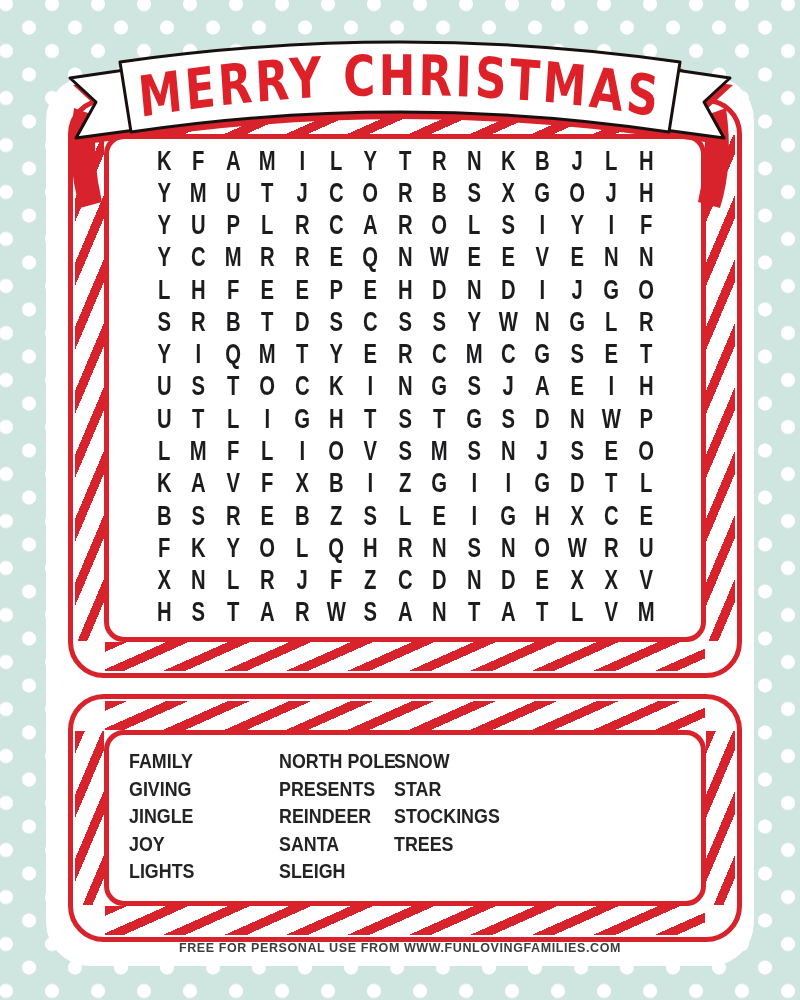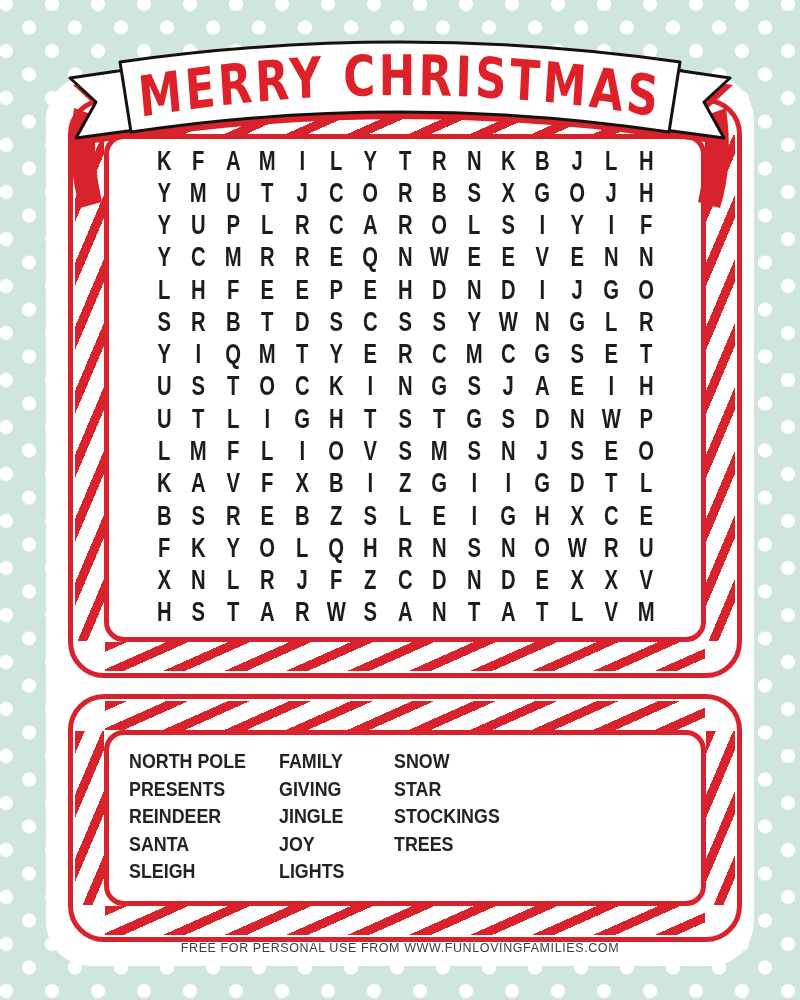--- a/index.html
+++ b/index.html
@@ -48,21 +48,21 @@
     position:absolute;left:20px;top:12px;right:8px;
     display:grid;grid-template-columns:150px 115px 160px auto;
   }
   .wcol .word{
     font-size:21px;font-weight:700;line-height:27.5px;color:var(--word,#232323);
     transform:scaleX(.85);transform-origin:left center;white-space:nowrap;
   }
   
   .footer{
     position:absolute;left:0;top:941px;width:800px;text-align:center;
-    font-size:12.5px;font-weight:400;letter-spacing:.6px;color:var(--footer,#3d3d3d);
+    font-size:12.5px;font-weight:700;letter-spacing:.6px;color:var(--footer,#3d3d3d);
   }
   
   .banner{position:absolute;left:36px;top:14px;width:728px;height:200px;}
   .banner .ink{fill:#fff;stroke:#18100e;stroke-width:3;stroke-linejoin:round;}
   .banner .shadow{fill:var(--red,#d8232c);}
   .banner text{
     font-family:"DejaVu Sans", sans-serif;font-weight:bold;font-size:56px;
     letter-spacing:4px;fill:var(--title,#de2128);
   }
 </style>
@@ -314,32 +314,32 @@
   <div class="candy words-box">
     <div class="band">
       <div class="s-top"></div>
       <div class="s-bottom"></div>
       <div class="s-left"></div>
       <div class="s-right"></div>
     </div>
     <div class="inner">
       <div class="word-cols">
           <div class="wcol">
+            <div class="word">FAMILY</div>
+            <div class="word">GIVING</div>
+            <div class="word">JINGLE</div>
+            <div class="word">JOY</div>
+            <div class="word">LIGHTS</div>
+          </div>
+          <div class="wcol">
             <div class="word">NORTH POLE</div>
             <div class="word">PRESENTS</div>
             <div class="word">REINDEER</div>
             <div class="word">SANTA</div>
             <div class="word">SLEIGH</div>
-          </div>
-          <div class="wcol">
-            <div class="word">FAMILY</div>
-            <div class="word">GIVING</div>
-            <div class="word">JINGLE</div>
-            <div class="word">JOY</div>
-            <div class="word">LIGHTS</div>
           </div>
           <div class="wcol">
             <div class="word">SNOW</div>
             <div class="word">STAR</div>
             <div class="word">STOCKINGS</div>
             <div class="word">TREES</div>
           </div>
         </div>
     </div>
   </div>

